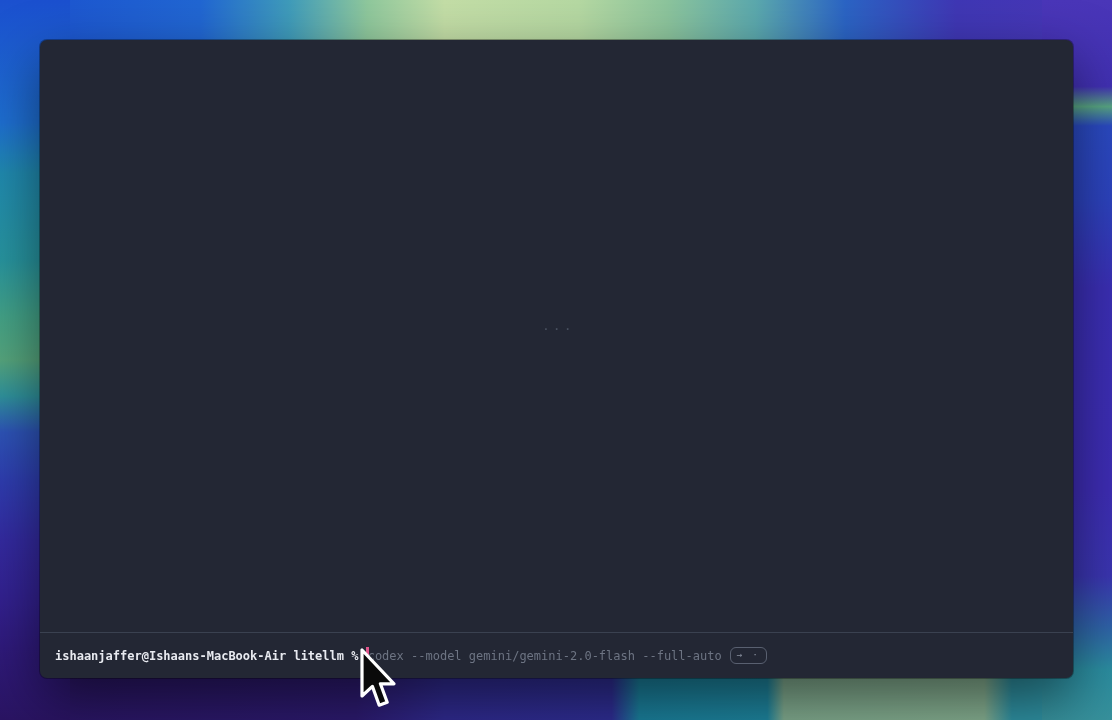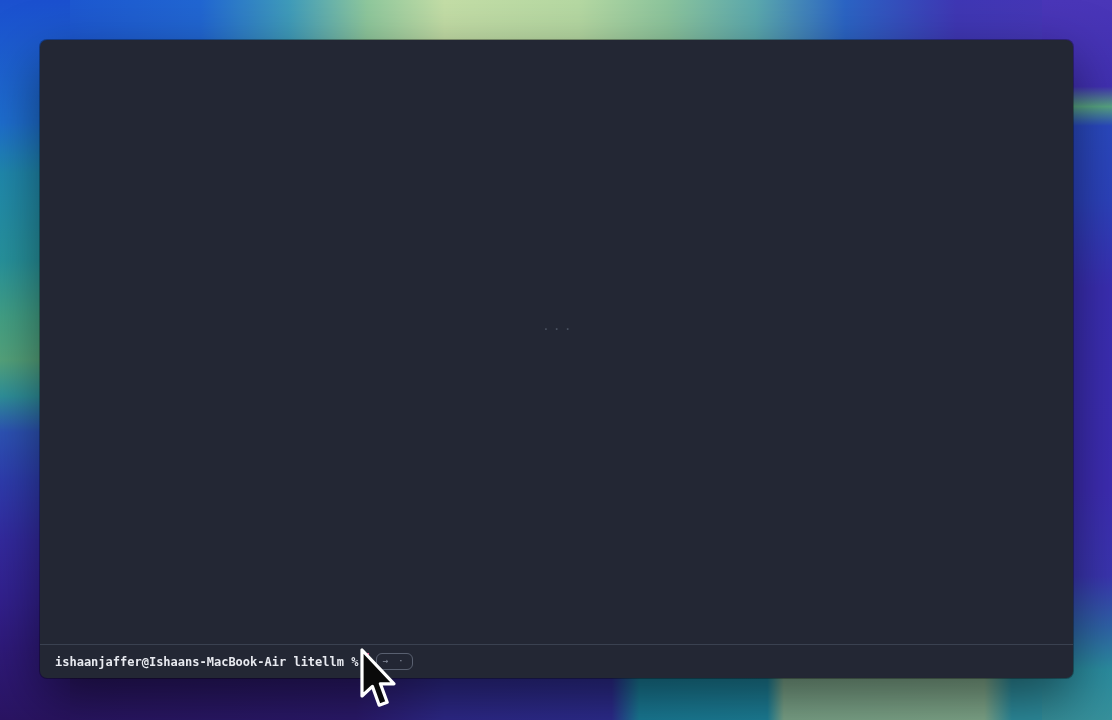--- a/index.html
+++ b/index.html
@@ -33,21 +33,21 @@
     position: absolute;
     left: 502px; top: 281px;
     font-size: 13px;
     letter-spacing: 3px;
     color: #49505f;
     user-select: none;
   }
   .prompt-bar {
     position: absolute;
     left: 0; bottom: 0;
-    width: 100%; height: 34px;
+    width: 100%; height: 46px;
     border-top: 1px solid var(--divider, #3a4150);
     display: flex;
     align-items: center;
     padding-left: 15px;
     box-sizing: border-box;
     white-space: pre;
     font-size: 12px;
     line-height: 16px;
   }
   .prompt-text {
@@ -153,21 +153,21 @@
       <rect x="0" y="0" width="70" height="720" fill="url(#gLeft)"></rect>
       <rect x="1042" y="0" width="70" height="720" fill="url(#gRight)"></rect>
     </svg>
   </div>
 
   <div class="terminal-window">
     <div class="terminal-body">
       <span class="loading-dots">···</span>
     </div>
     <div class="prompt-bar">
-      <span class="prompt-text">ishaanjaffer@Ishaans-MacBook-Air litellm %</span><span class="prompt-text"> </span><span class="beam"></span><span class="accept-badge">→ ·</span>
+      <span class="prompt-text">ishaanjaffer@Ishaans-MacBook-Air litellm %</span><span class="prompt-text"> </span><span class="beam"></span><span class="suggestion">codex --model gemini/gemini-2.0-flash --full-auto</span><span class="accept-badge">→ ·</span>
     </div>
   </div>
 
   <div class="mouse-cursor">
     <svg width="38" height="70" viewBox="0 0 19 35">
       <path d="M2,1 L2,24 L7.2,19.2 L10.6,28.6 L14.6,27.1 L11.2,17.9 L18,17.9 Z" fill="#0a0a0a" stroke="#ffffff" stroke-width="1.6" stroke-linejoin="round"></path>
     </svg>
   </div>
 
 </div>

